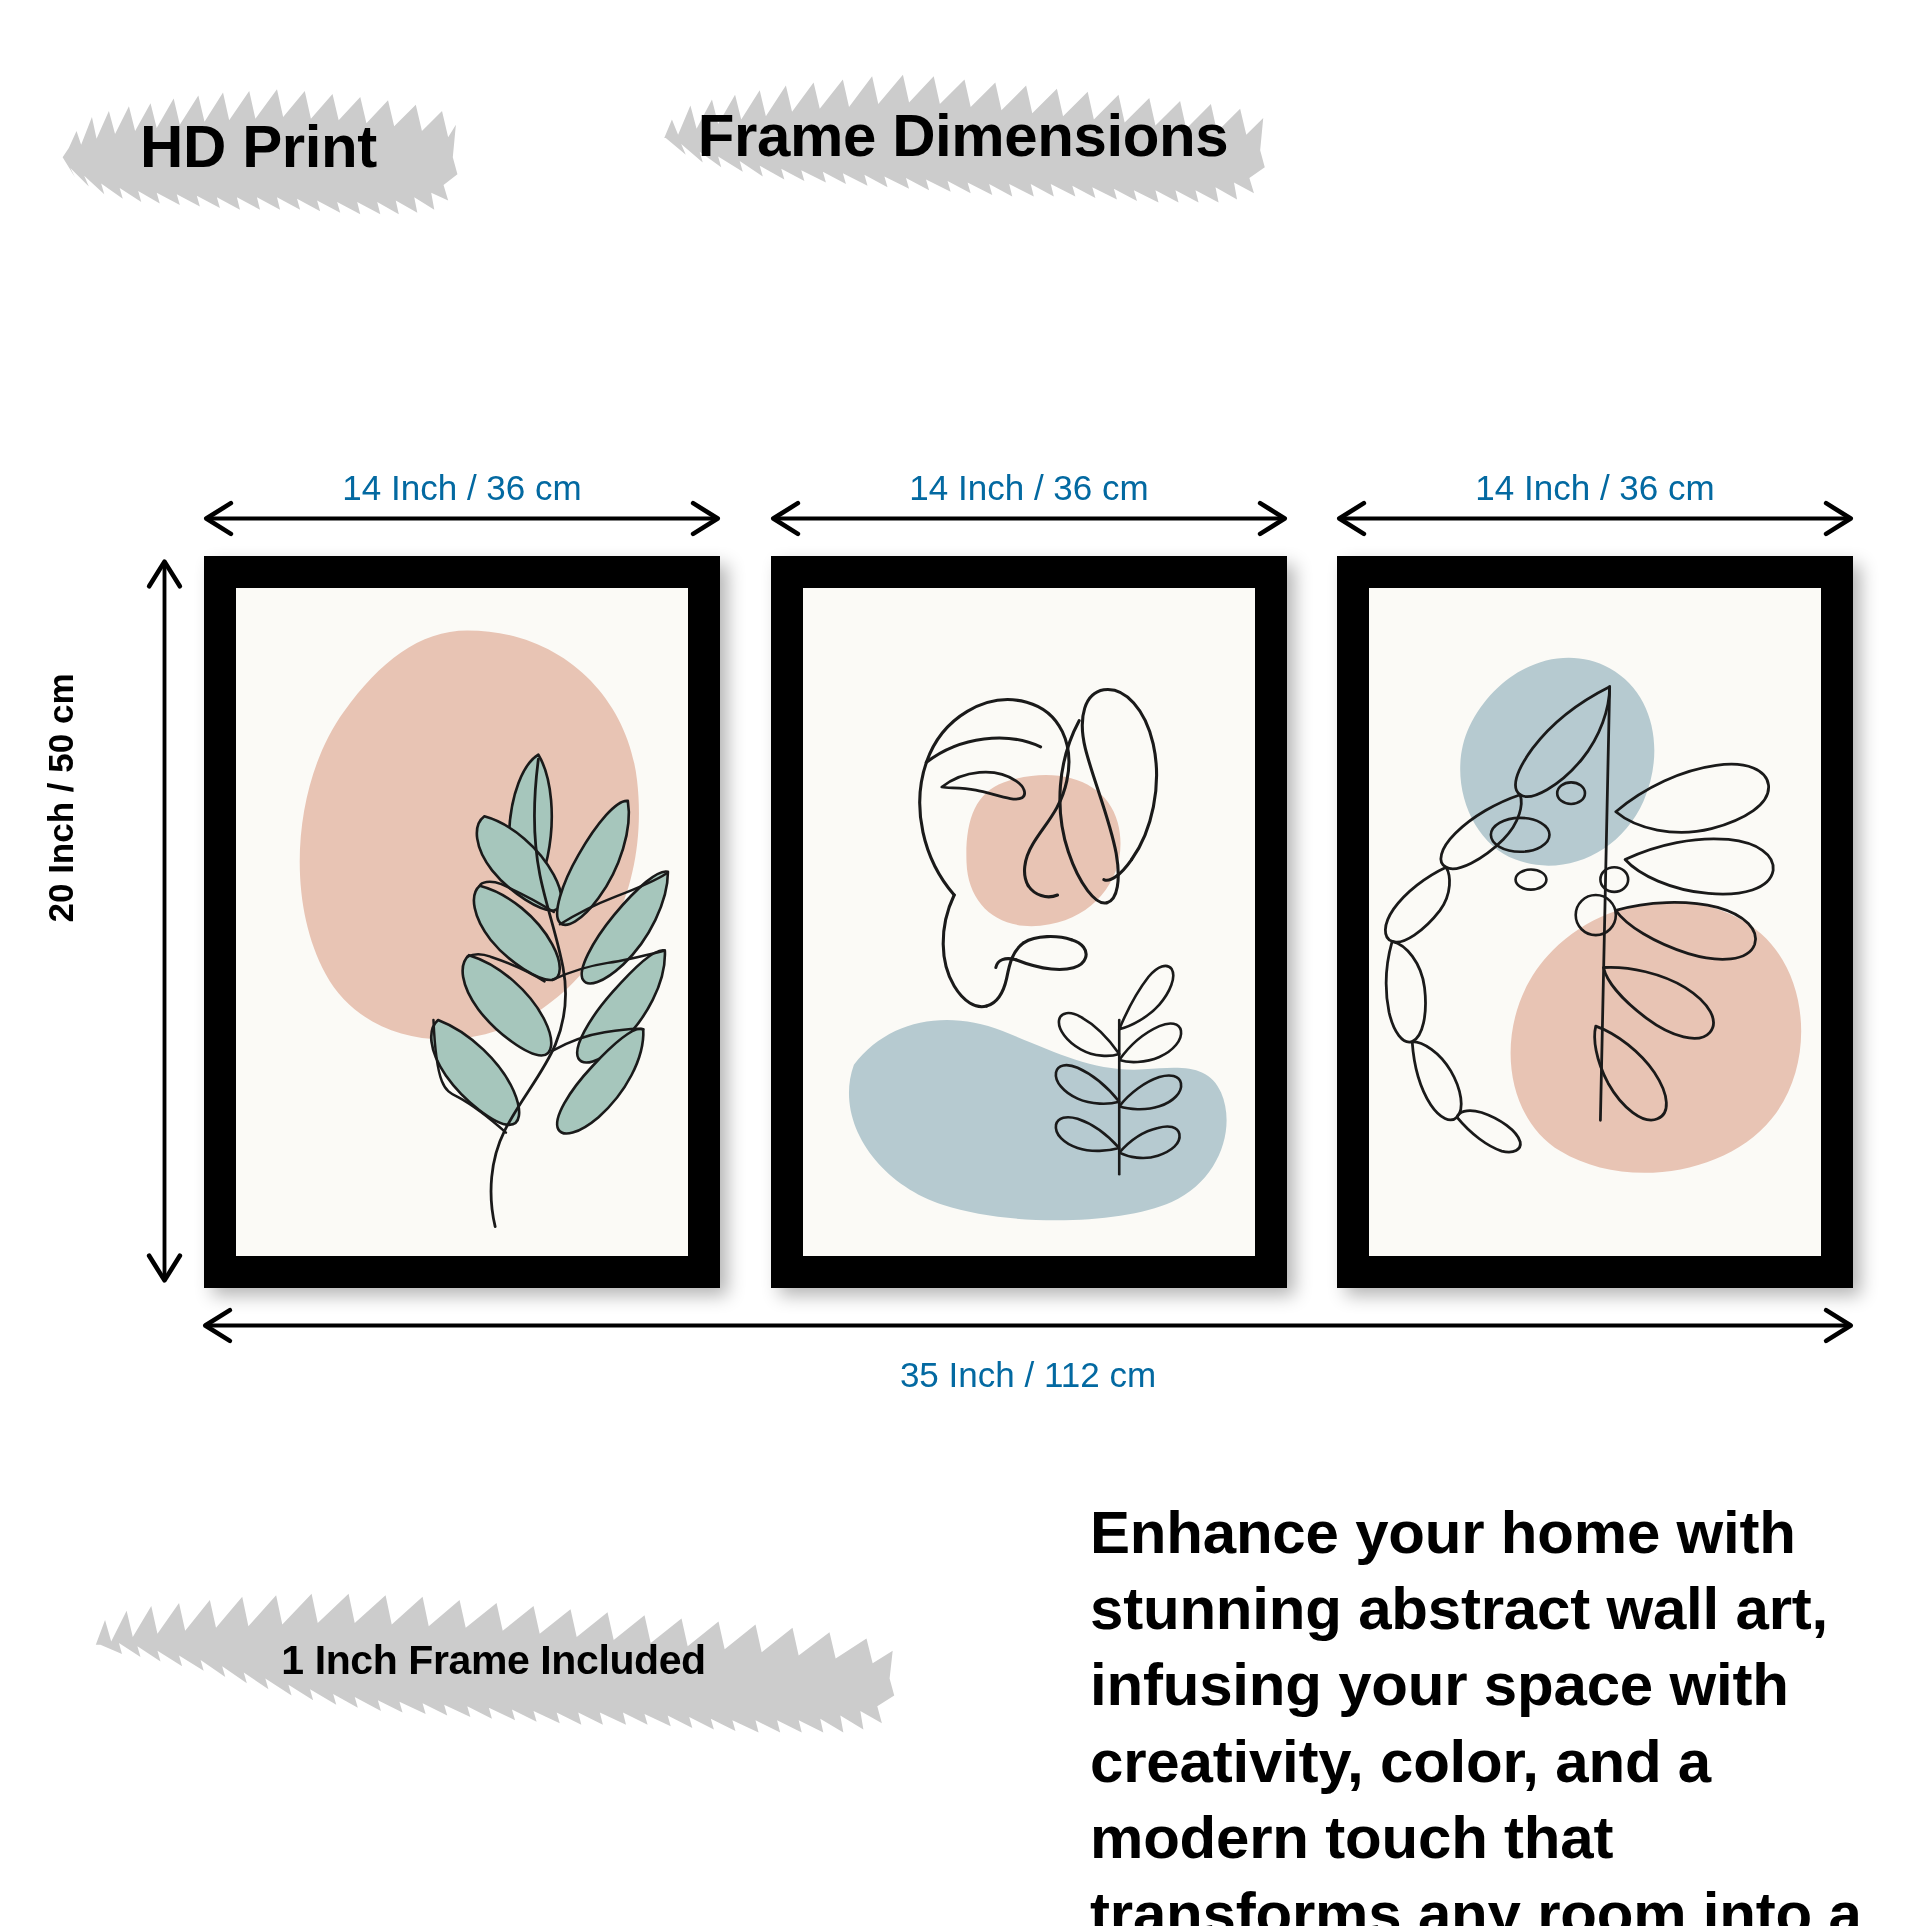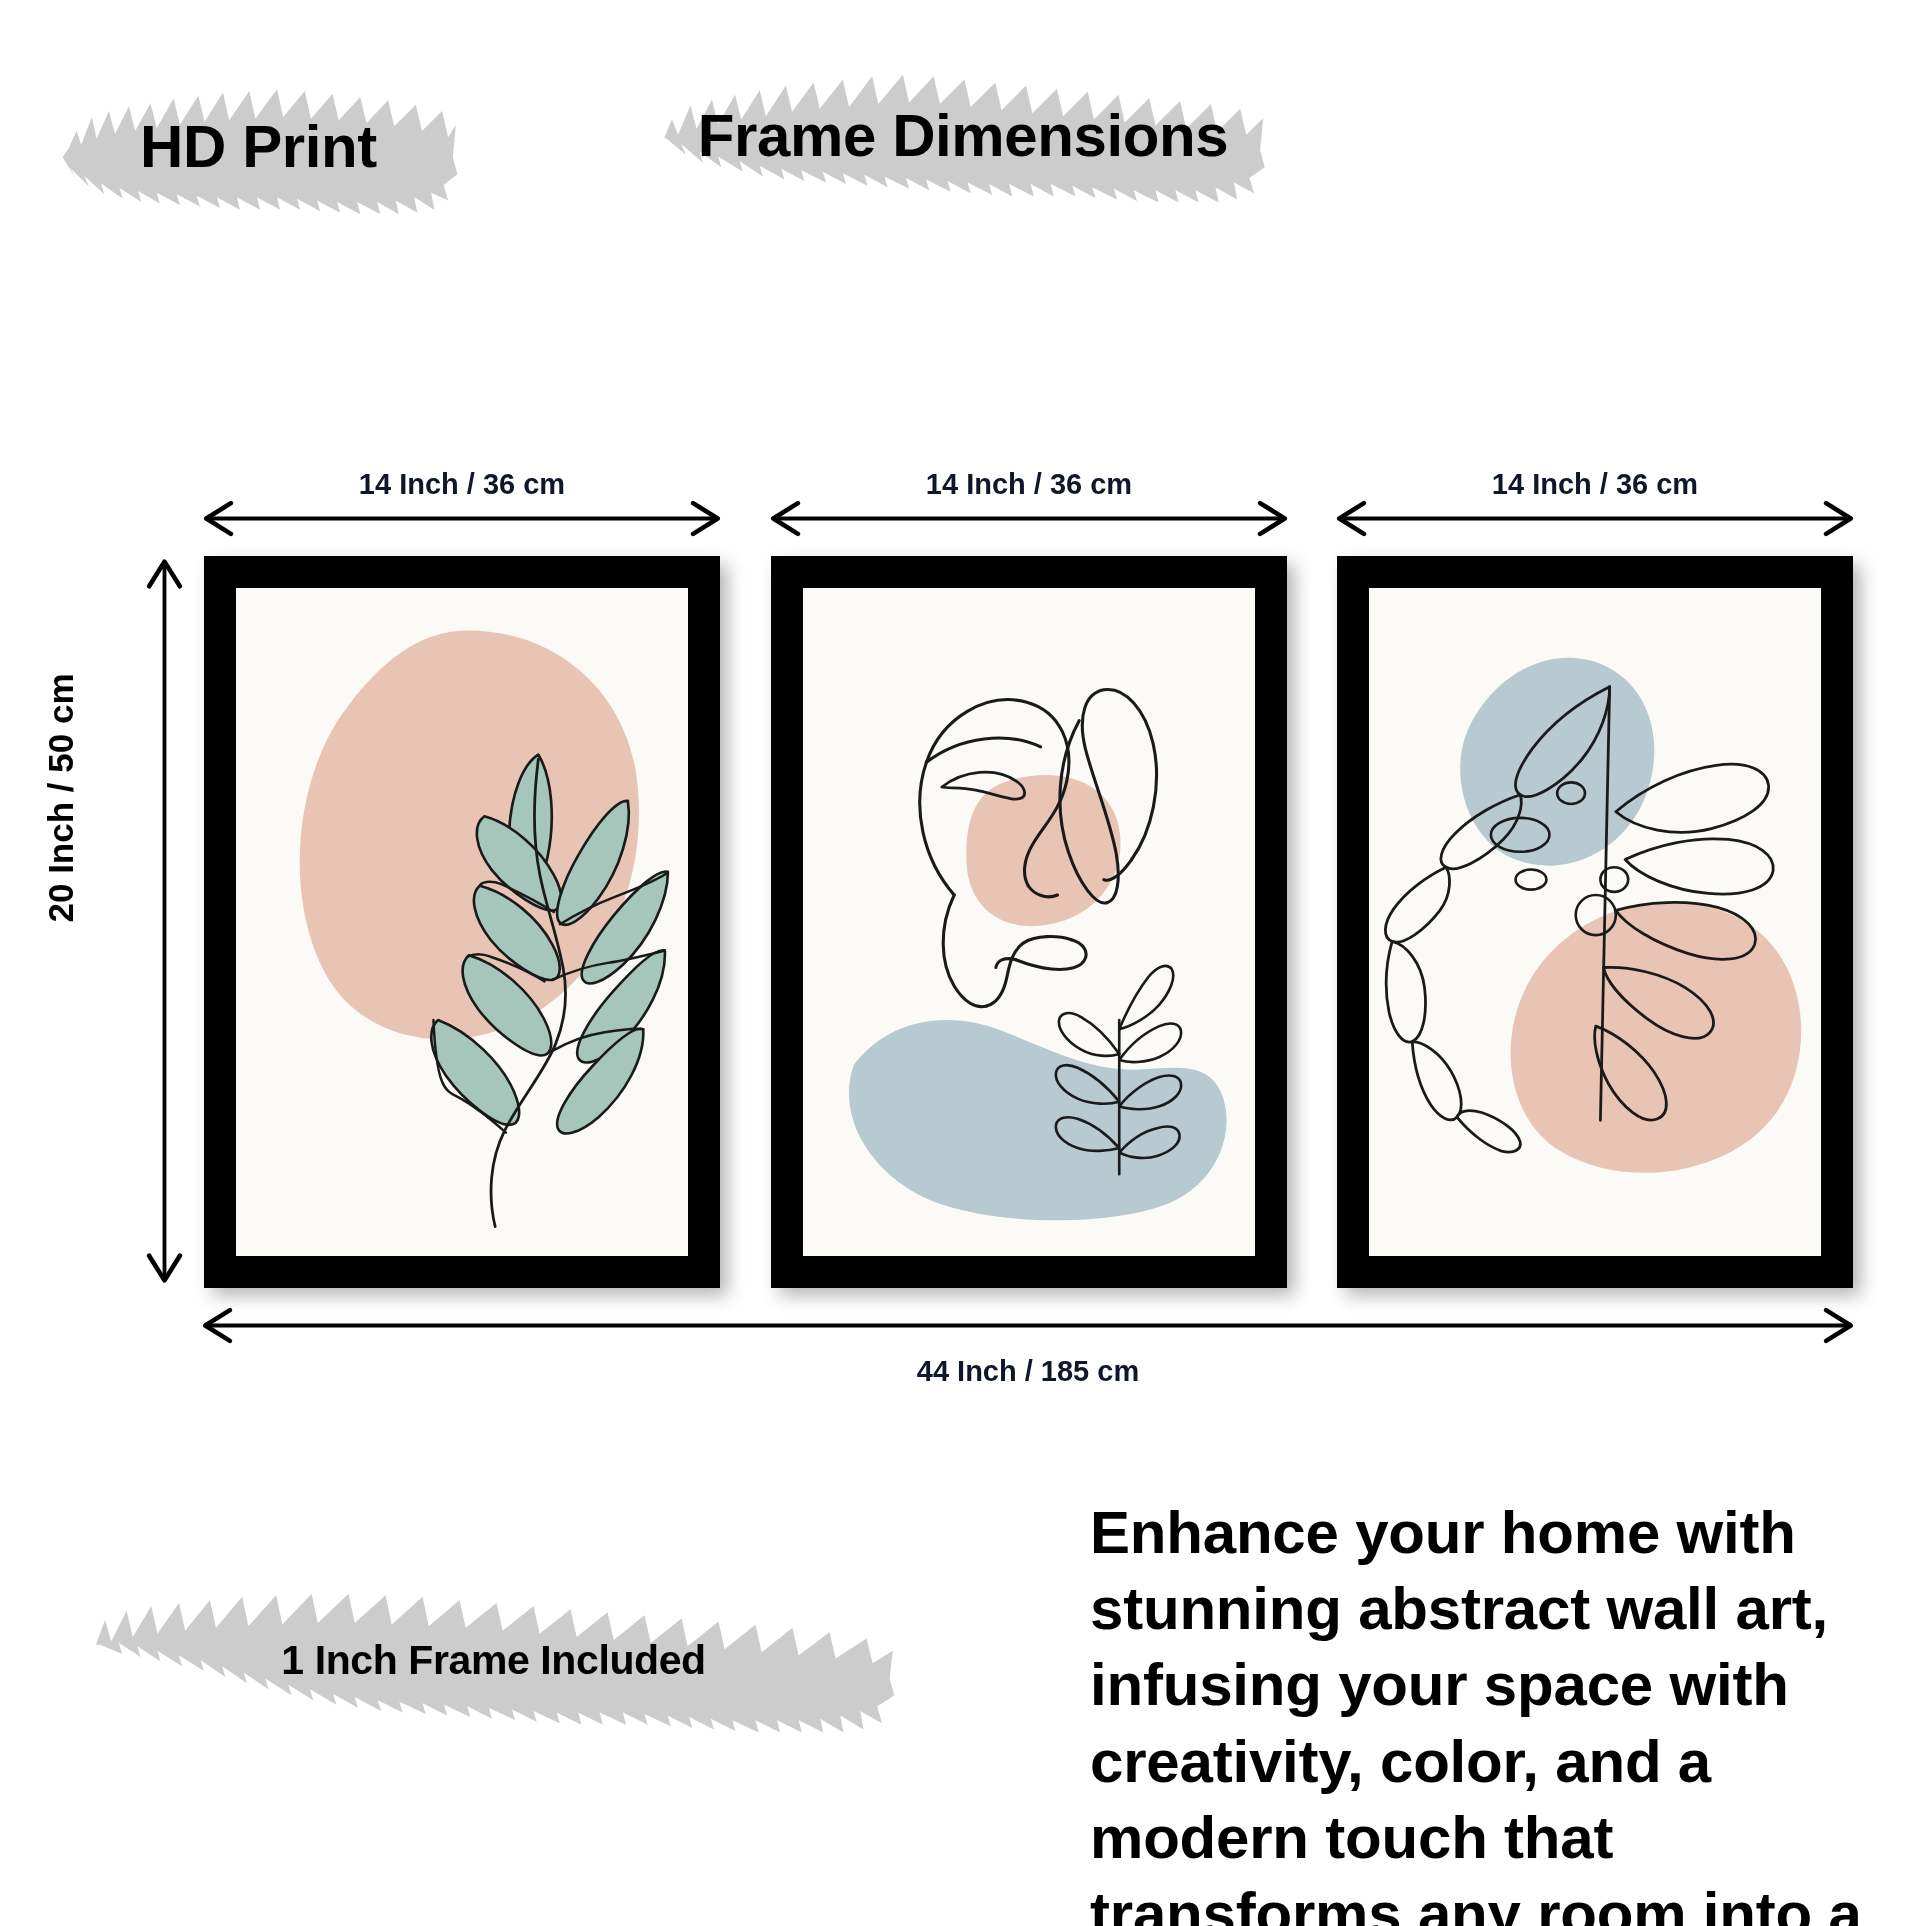--- a/index.html
+++ b/index.html
@@ -15,22 +15,22 @@
   #badge-hd{left:58px;top:77px;width:401px;height:139px;}
   #badge-hd .btxt{font-size:60px;}
 
   #badge-frame{left:655px;top:64px;width:616px;height:143px;}
   #badge-frame .btxt{font-size:60px;}
 
   #badge-inch{left:85px;top:1583px;width:817px;height:154px;}
   #badge-inch .btxt{font-size:41px;}
 
   
-  .dim-label{position:absolute;font-weight:bold;font-size:29px;white-space:nowrap;
-             text-align:center;color:#0f172a;}
+  .dim-label{position:absolute;font-weight:normal;font-size:35px;white-space:nowrap;
+             text-align:center;color:#0369a1;}
   .dim-arrow{position:absolute;}
 
   #vlabel{position:absolute;left:-117px;top:771px;width:370px;height:54px;
           transform:rotate(-90deg);transform-origin:center center;
           font-weight:bold;font-size:35px;text-align:center;white-space:nowrap;}
 
   
   .frame{position:absolute;background:#000000;
          box-shadow:7.7px 7.7px 17px rgba(0,0,0,0.30);}
   .mat{position:absolute;background:#fbfaf6;overflow:hidden;
@@ -262,16 +262,16 @@
       </g>
     </svg>
   </div>
 </div>
 
 <svg class="dim-arrow" style="left:196px;top:1304px;width:1664px;height:43px;" viewBox="0 0 2160 56" preserveAspectRatio="none">
   <line x1="14" y1="28" x2="2146" y2="28" stroke="#000" stroke-width="5"></line>
   <polyline points="44,8 12,28 44,48" fill="none" stroke="#000" stroke-width="6" stroke-linecap="round" stroke-linejoin="round"></polyline>
   <polyline points="2116,8 2148,28 2116,48" fill="none" stroke="#000" stroke-width="6" stroke-linecap="round" stroke-linejoin="round"></polyline>
 </svg>
-<div class="dim-label" style="left:196px;top:1355px;width:1664px;">44 Inch / 185 cm</div>
+<div class="dim-label" style="left:196px;top:1355px;width:1664px;">35 Inch / 112 cm</div>
 
 <div id="desc">Enhance your home with stunning abstract wall art, infusing your space with creativity, color, and a modern touch that transforms any room into a visual masterpiece.</div>
 
 
 </body></html>

